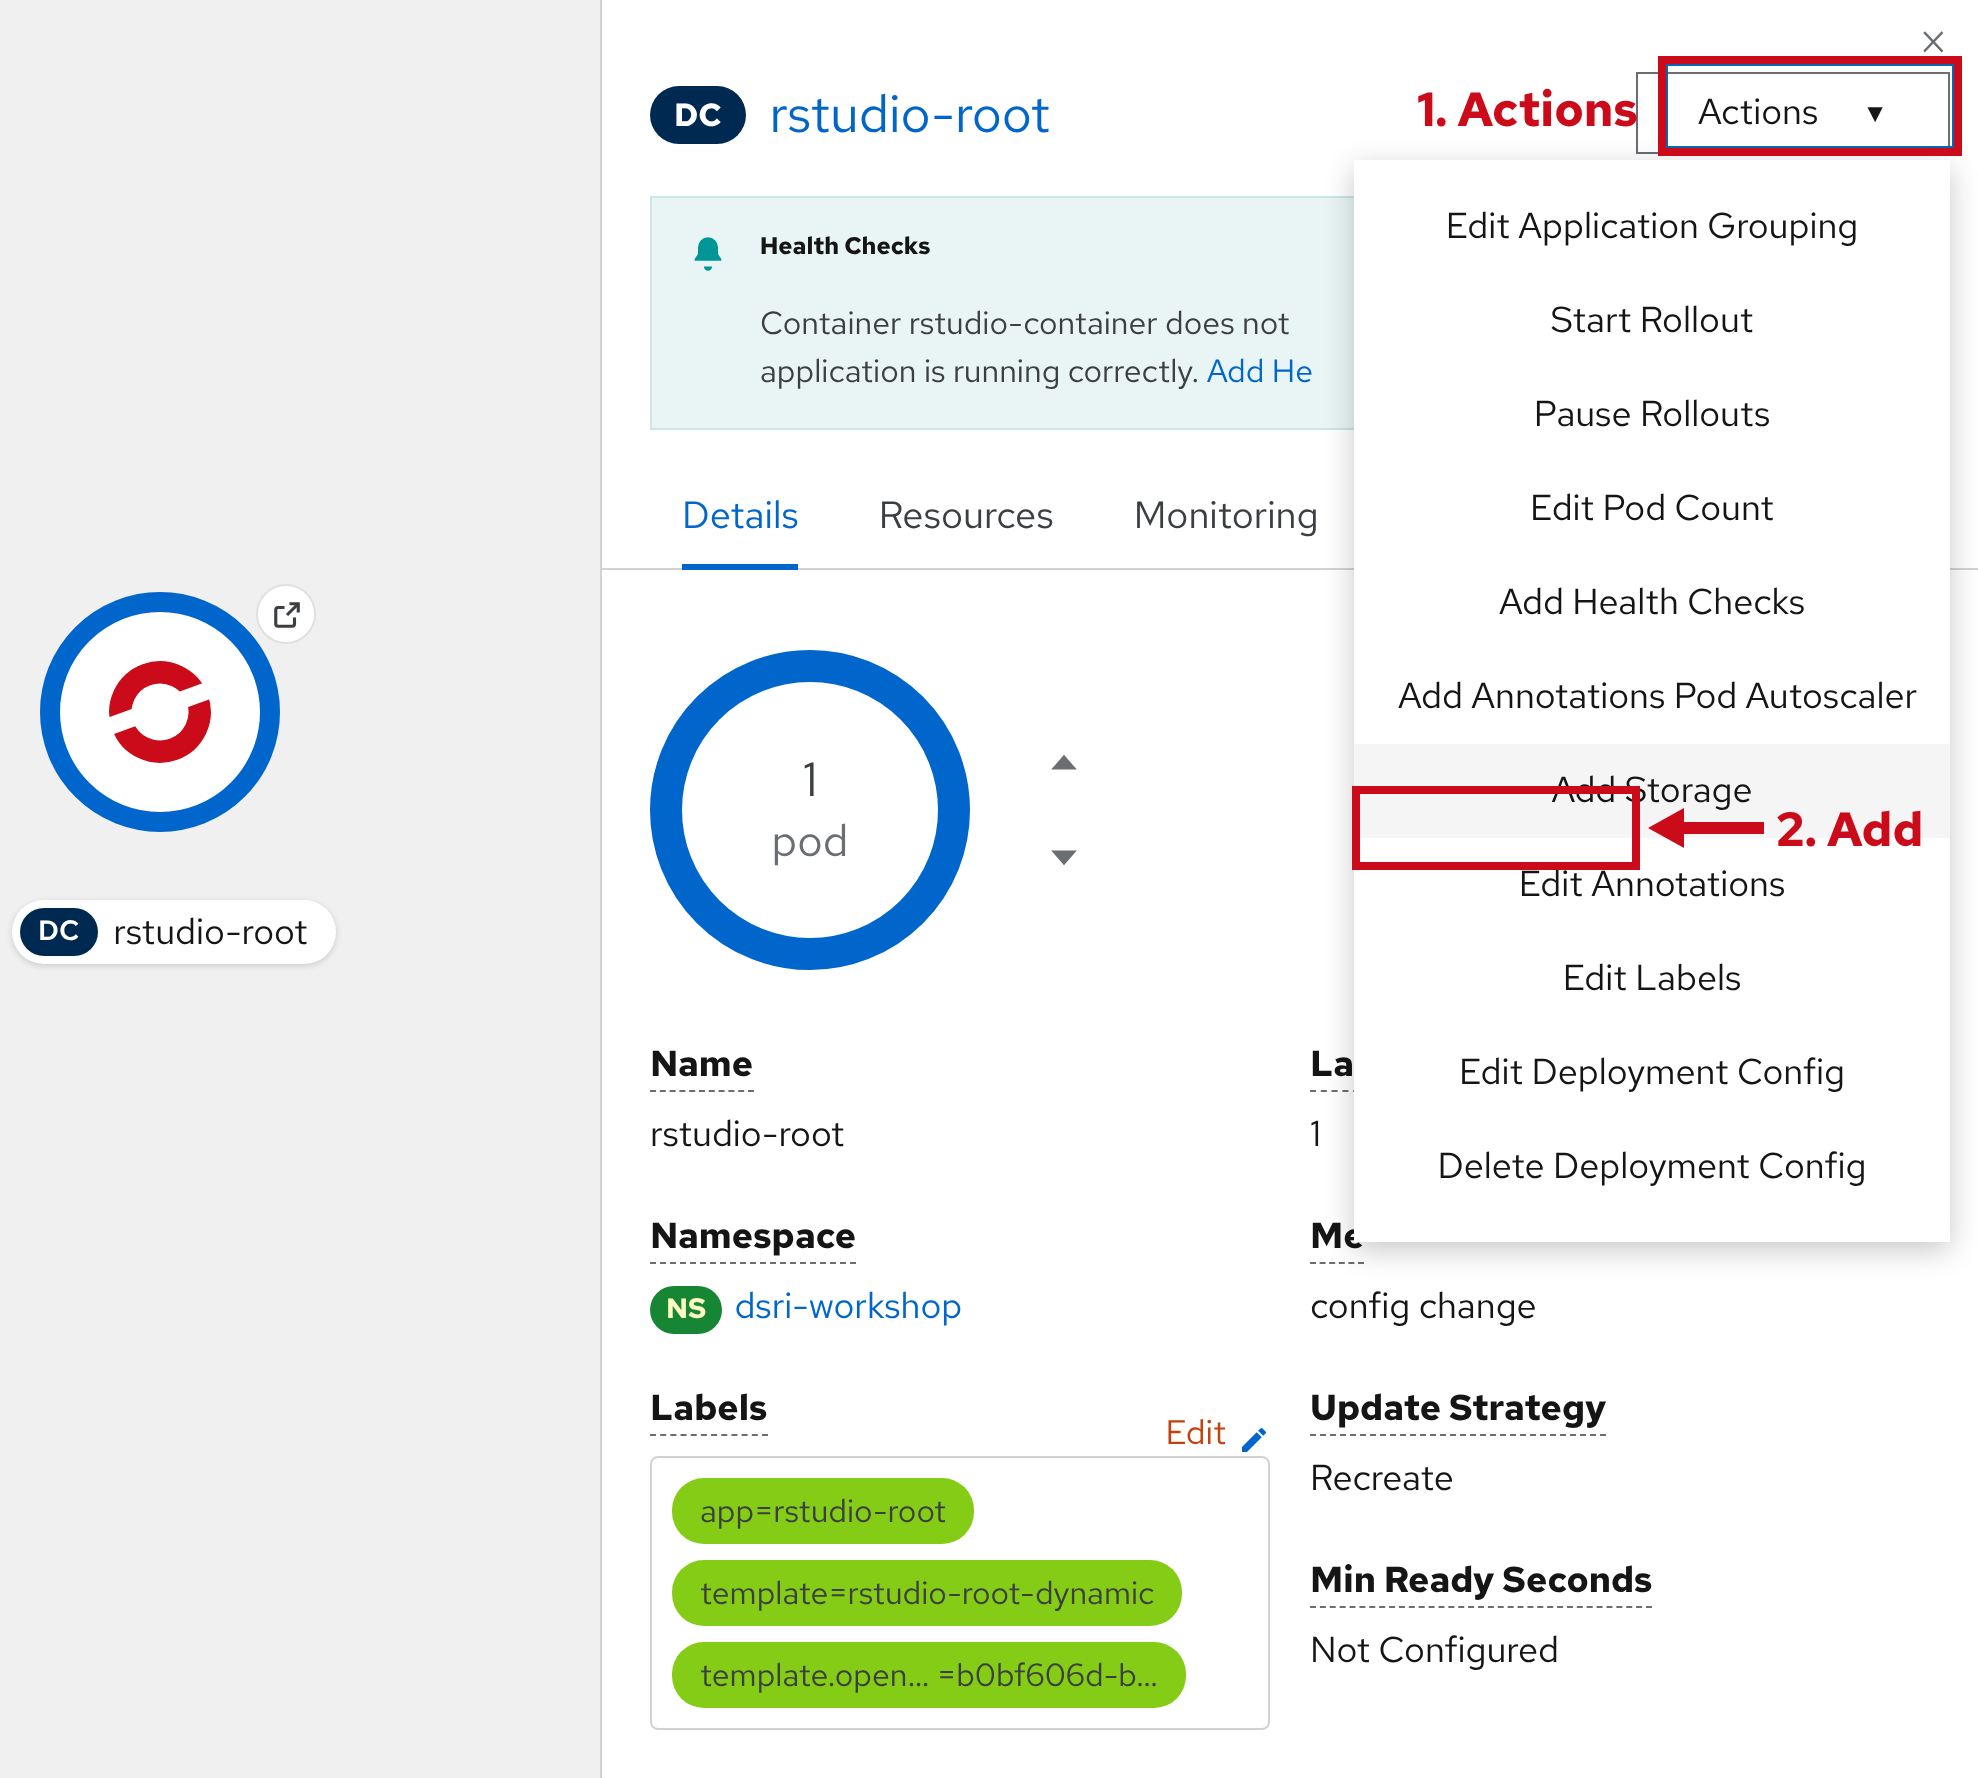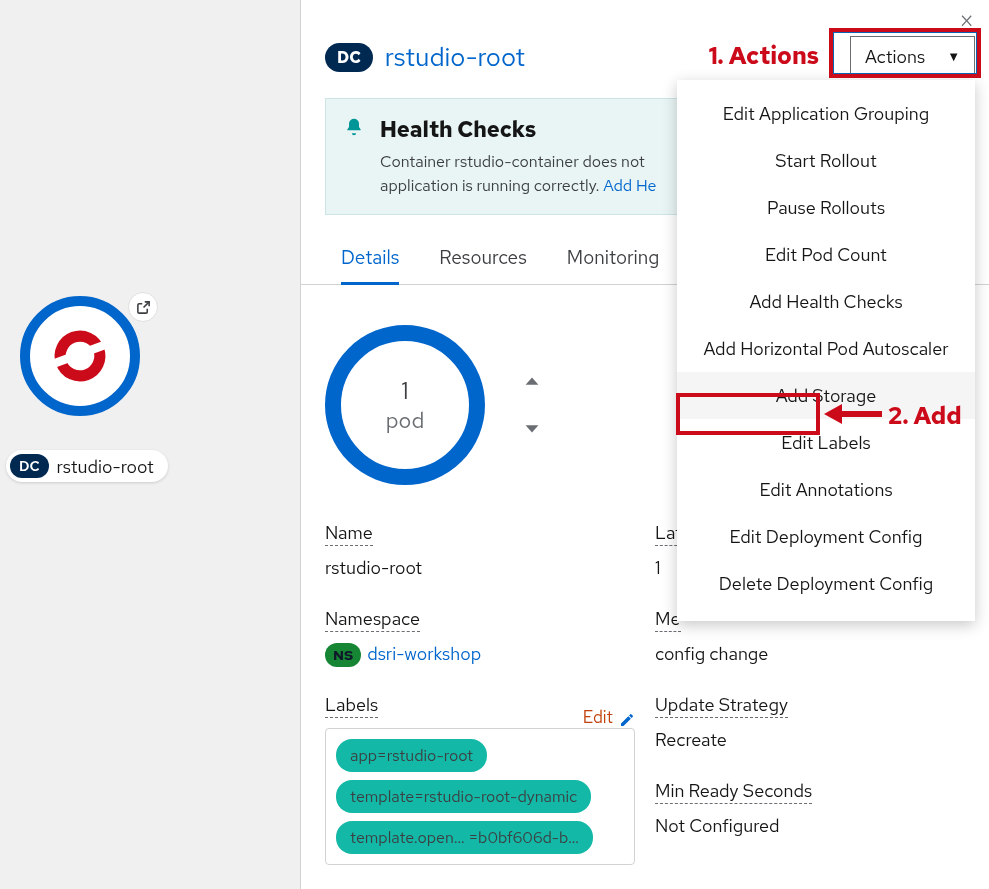--- a/index.html
+++ b/index.html
@@ -97,21 +97,21 @@
   }
   
   .alert {
     margin: 6px 24px 20px 24px;
     background:#e9f5f5;
     border:1px solid #cde5e5;
     padding:16px 18px;
     display:flex; gap:16px;
   }
   .alert-bell { color:#009596; font-size:20px; flex: 0 0 auto; margin-top:2px;}
-  .alert-title { font-weight:700; font-size:22px; margin-bottom:6px;}
+  .alert-title { font-weight:700; font-size:12px; margin-bottom:19px;}
   .alert-text { color:#3c3f42; font-size:16px; line-height:1.5;}
   .alert-link { color:#0066cc; }
   
   .tabs {
     display:flex; gap:40px;
     padding: 0 40px;
     border-bottom:1px solid #d2d2d2;
     font-size:19px;
   }
   .tab {
@@ -142,48 +142,48 @@
   .pod-arrows span { cursor:pointer; }
   
   .kv-grid {
     display:grid;
     grid-template-columns: 1fr 1fr;
     column-gap:20px;
     row-gap:28px;
     font-size:18px;
   }
   .kv-label {
-    font-weight:400;
+    font-weight:700;
     border-bottom:1px dashed #6a6e73;
     display:inline-block;
     padding-bottom:1px;
     margin-bottom:10px;
     text-align:center;
   }
   .kv-edit-row { display:flex; justify-content:space-between; align-items:flex-end;}
   .kv-edit { color:#c2410c; font-size:17px; display:flex; align-items:flex-end; gap:6px; cursor:pointer;margin-top:12px;}
   .ns-badge {
     background:#168534;
-    color:#0f172a;
+    color:#fef9c3;
     border-radius:14px;
     font-size:14px;
     font-weight:700;
     padding:3px 8px;
     margin-right:6px;
     text-align:center;
   }
   .ns-link { color:#0066cc; }
   .chips { display:flex; flex-wrap:wrap; gap:8px; border:1px solid #d2d2d2; padding:10px; border-radius:4px;}
-  .chip { background:#14b8a6; border-radius:16px; padding:6px 14px; font-size:16px; color:#3c3f42;}
+  .chip { background:#84cc16; border-radius:16px; padding:6px 14px; font-size:16px; color:#3c3f42;}
   
   .actions-btn {
     position:absolute;
     right:14px; top:36px;
     border:1px solid #6a6e73;
-    padding:8px 14px;
+    padding:8px 30px;
     background:#fff;
     font-size:18px;
     display:flex; align-items:center; gap:22px;
     cursor:pointer;
   }
   .actions-btn .caret { font-size:13px;}
   .menu {
     position:absolute;
     right:14px; top:80px;
     width:298px;
@@ -333,24 +333,24 @@
   <div class="actions-btn">
     <span>Actions</span>
     <span class="caret">▼</span>
   </div>
   <div class="menu">
     <div class="menu-item">Edit Application Grouping</div>
     <div class="menu-item">Start Rollout</div>
     <div class="menu-item">Pause Rollouts</div>
     <div class="menu-item">Edit Pod Count</div>
     <div class="menu-item">Add Health Checks</div>
-    <div class="menu-item">Add Horizontal Pod Autoscaler</div>
+    <div class="menu-item">Add Annotations Pod Autoscaler</div>
     <div class="menu-item hl">Add Storage</div>
+    <div class="menu-item">Edit Annotations</div>
     <div class="menu-item">Edit Labels</div>
-    <div class="menu-item">Edit Annotations</div>
     <div class="menu-item">Edit Deployment Config</div>
     <div class="menu-item">Delete Deployment Config</div>
   </div>
 </div>
 
 <span class="anno anno-label" style="right:170px; top:40px;">1. Actions</span>
 <div class="anno anno-box brd-blue-inner" style="right:8px; top:28px; width:152px; height:50px;"></div>
 
 <div class="anno anno-box" style="left:676px; top:393px; width:144px; height:42px;"></div>
 <svg class="anno" style="left:824px; top:400px;" width="60" height="28">

